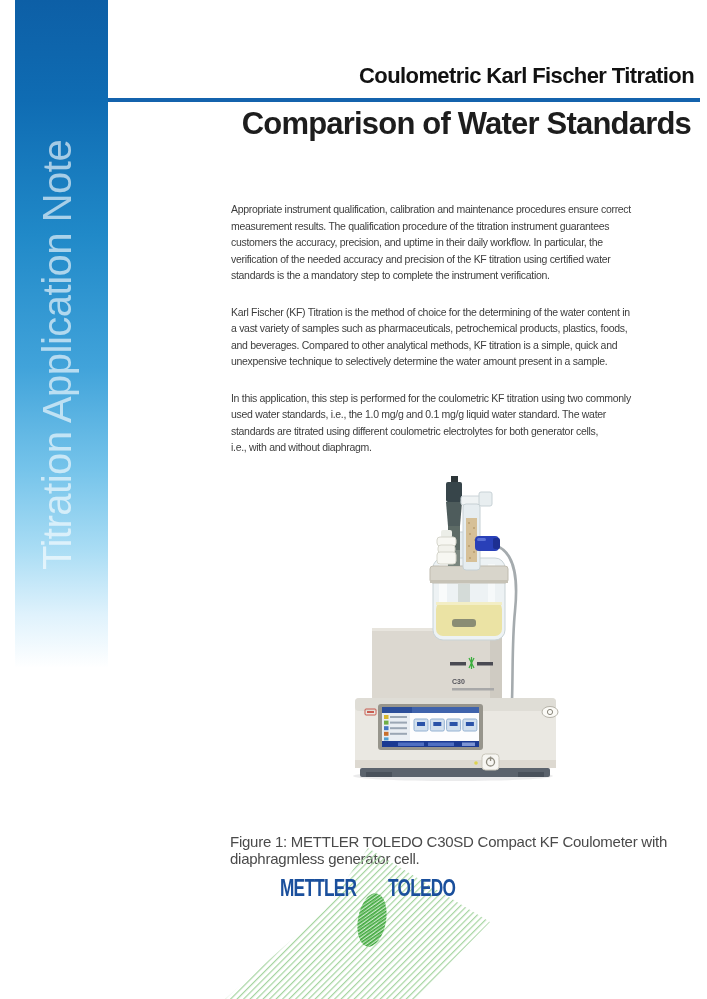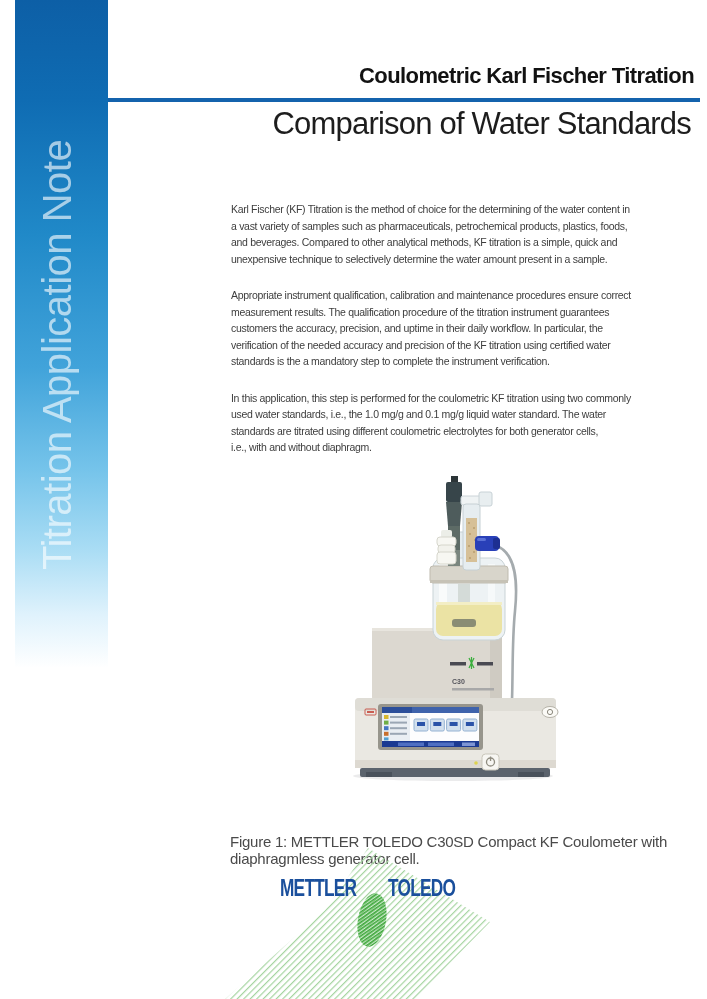--- a/index.html
+++ b/index.html
@@ -11,21 +11,21 @@
     background:linear-gradient(180deg,#0d5fa6 0%,#0f6cb3 15%,#2089c8 35%,#41a3da 55%,
                #74c3ea 70%,#a8dcf4 82%,#dff2fc 92%,#ffffff 100%);}
   .vtitle{position:absolute;top:570px;left:30px;transform-origin:0 0;transform:rotate(-90deg);
     width:520px;height:56px;line-height:54px;font-size:40px;letter-spacing:-0.5px;
     color:rgba(255,255,255,0.62);white-space:nowrap;font-weight:400;}
 
   
   .doc-title{position:absolute;top:63px;right:13px;font-size:22px;font-weight:bold;
     letter-spacing:-0.6px;color:#121212;white-space:nowrap;}
   .rule{position:absolute;top:98px;left:108px;width:592px;height:4px;background:#1463ad;}
-  .doc-subtitle{position:absolute;top:106px;right:16px;font-size:31px;font-weight:400;
+  .doc-subtitle{position:absolute;top:106px;right:16px;font-size:31px;font-weight:700;
     letter-spacing:-0.8px;color:#1d1d1d;white-space:nowrap;}
 
   
   .bodytext{position:absolute;left:231px;top:201px;}
   .bodytext p{margin:0 0 20px 0;font-size:10.5px;letter-spacing:-0.3px;line-height:16.5px;
     color:#3d3d3d;white-space:pre;}
 
   
   .instrument{position:absolute;left:340px;top:476px;width:230px;height:308px;}
   .caption{position:absolute;left:230px;top:789px;font-size:15px;letter-spacing:-0.25px;color:#4a4a4a;margin-top:44px;}
@@ -43,29 +43,29 @@
 <div class="page">
 
   <div class="sidebar"></div>
   <div class="vtitle">Titration Application Note</div>
 
   <div class="doc-title">Coulometric Karl Fischer Titration</div>
   <div class="rule"></div>
   <div class="doc-subtitle">Comparison of Water Standards</div>
 
   <div class="bodytext">
-    <p>Karl Fischer (KF) Titration is the method of choice for the determining of the water content in
-a vast variety of samples such as pharmaceuticals, petrochemical products, plastics, foods,
-and beverages. Compared to other analytical methods, KF titration is a simple, quick and
-unexpensive technique to selectively determine the water amount present in a sample.</p>
     <p>Appropriate instrument qualification, calibration and maintenance procedures ensure correct
 measurement results. The qualification procedure of the titration instrument guarantees
 customers the accuracy, precision, and uptime in their daily workflow. In particular, the
 verification of the needed accuracy and precision of the KF titration using certified water
 standards is the a mandatory step to complete the instrument verification.</p>
+    <p>Karl Fischer (KF) Titration is the method of choice for the determining of the water content in
+a vast variety of samples such as pharmaceuticals, petrochemical products, plastics, foods,
+and beverages. Compared to other analytical methods, KF titration is a simple, quick and
+unexpensive technique to selectively determine the water amount present in a sample.</p>
     <p>In this application, this step is performed for the coulometric KF titration using two commonly
 used water standards, i.e., the 1.0 mg/g and 0.1 mg/g liquid water standard. The water
 standards are titrated using different coulometric electrolytes for both generator cells,
 i.e., with and without diaphragm.</p>
   </div>
 
   <svg class="instrument" viewBox="0 0 230 308">
     <ellipse cx="113" cy="300" rx="100" ry="5" fill="rgba(60,60,70,0.10)"></ellipse>
 
     <g>

